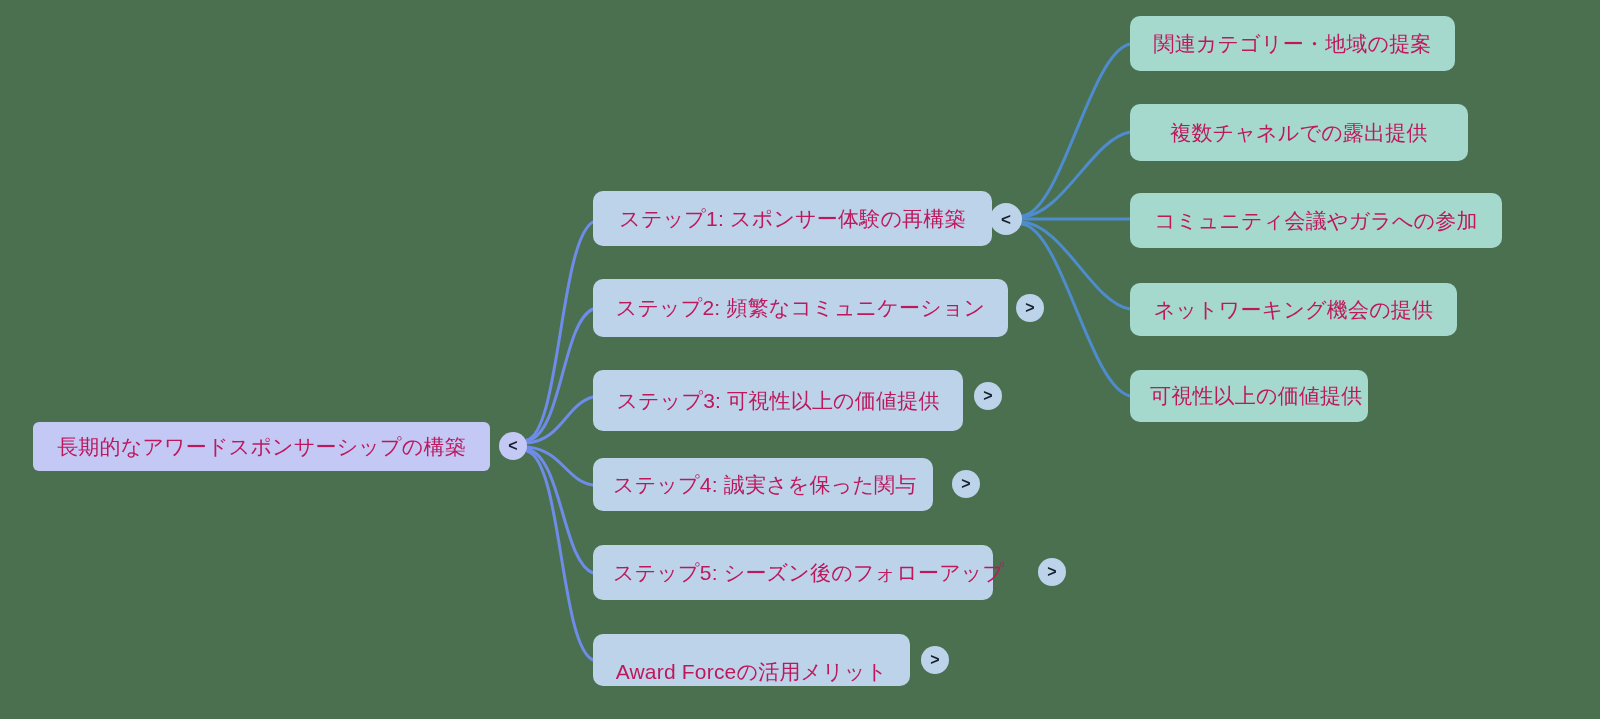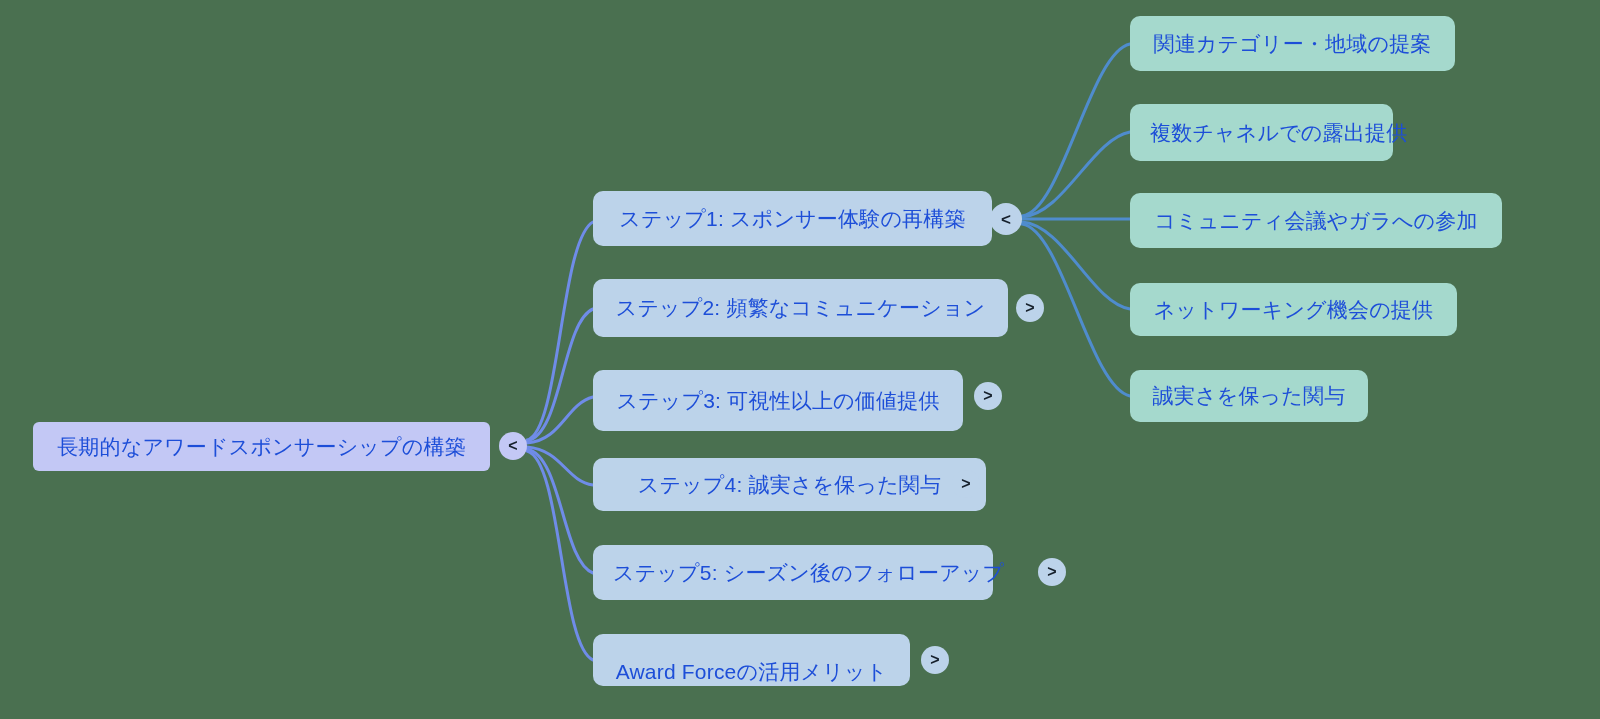--- a/index.html
+++ b/index.html
@@ -27,21 +27,21 @@
     height: 719px;
     pointer-events: none;
   }
   .node {
     position: absolute;
     box-sizing: border-box;
     display: flex;
     align-items: center;
     border-radius: 10px;
     white-space: nowrap;
-    color: #1d4ed8;
+    color: #be185d;
     letter-spacing: 0.2px;
   }
   .node-label {
     display: block;
     width: 100%;
     text-align: center;
   }
   .node-root {
     background: #c3c8f5;
     font-size: 21px;
@@ -134,21 +134,21 @@
     <span>&gt;</span>
   </div>
 
   <div class="node node-step" style="left:593px; top:370px; width:370px; height:61px;">
     <span class="node-label">ステップ3: 可視性以上の価値提供</span>
   </div>
   <div class="toggle toggle-step" style="left:974px; top:382px;">
     <span>&gt;</span>
   </div>
 
-  <div class="node node-step" style="left:593px; top:458px; width:393px; height:53px;">
+  <div class="node node-step" style="left:593px; top:458px; width:340px; height:53px;">
     <span class="node-label">ステップ4: 誠実さを保った関与</span>
   </div>
   <div class="toggle toggle-step" style="left:952px; top:470px;">
     <span>&gt;</span>
   </div>
 
   <div class="node node-step" style="left:593px; top:545px; width:400px; height:55px;">
     <span class="node-label">ステップ5: シーズン後のフォローアップ</span>
   </div>
   <div class="toggle toggle-step" style="left:1038px; top:558px;">
@@ -159,29 +159,29 @@
     <span class="node-label">Award Forceの活用メリット</span>
   </div>
   <div class="toggle toggle-step" style="left:921px; top:646px;">
     <span>&gt;</span>
   </div>
 
   <div class="node node-leaf" style="left:1130px; top:16px; width:325px; height:55px;">
     <span class="node-label">関連カテゴリー・地域の提案</span>
   </div>
 
-  <div class="node node-leaf" style="left:1130px; top:104px; width:263px; height:57px;">
+  <div class="node node-leaf" style="left:1130px; top:104px; width:338px; height:57px;">
     <span class="node-label">複数チャネルでの露出提供</span>
   </div>
 
   <div class="node node-leaf" style="left:1130px; top:283px; width:327px; height:53px;">
     <span class="node-label">ネットワーキング機会の提供</span>
   </div>
 
   <div class="node node-leaf" style="left:1130px; top:193px; width:372px; height:55px;">
     <span class="node-label">コミュニティ会議やガラへの参加</span>
   </div>
 
   <div class="node node-leaf" style="left:1130px; top:370px; width:238px; height:52px;">
-    <span class="node-label">誠実さを保った関与</span>
+    <span class="node-label">可視性以上の価値提供</span>
   </div>
 
 </div>
 
 </body></html>

